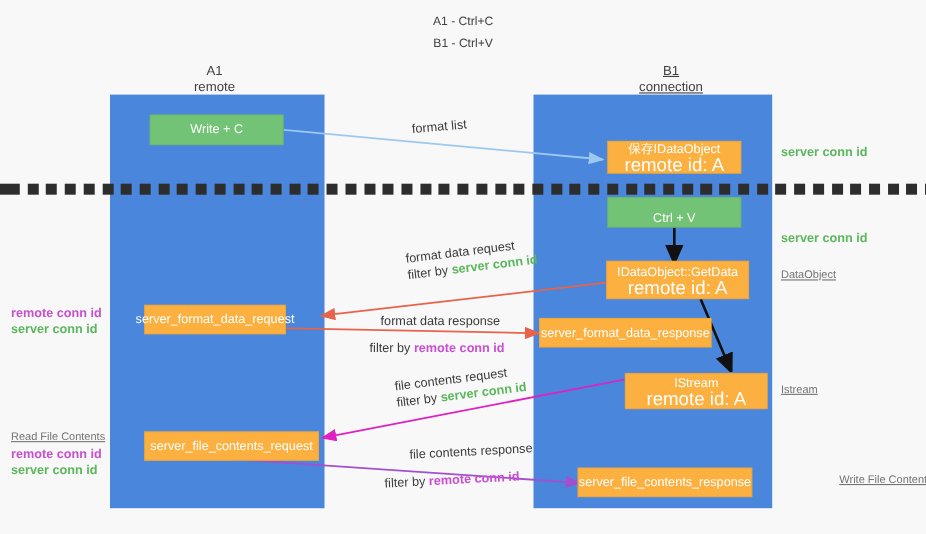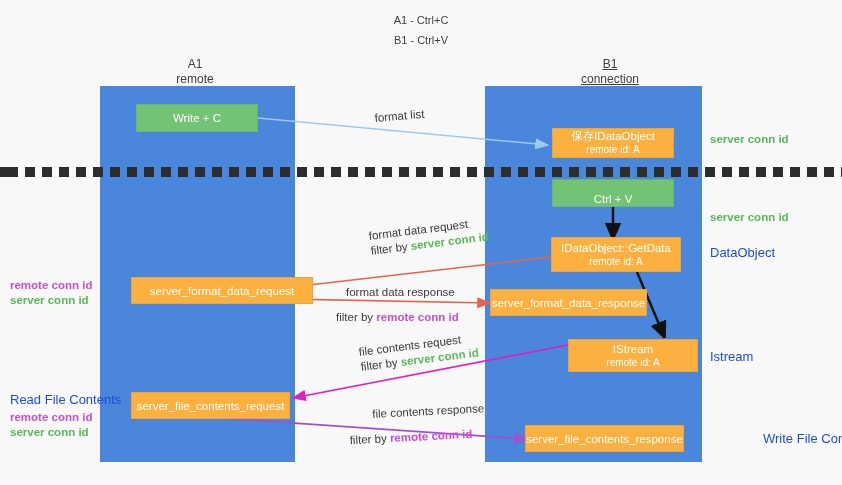--- a/index.html
+++ b/index.html
@@ -43,29 +43,29 @@
 
   
   .node{
     box-sizing:border-box;
     display:flex;flex-direction:column;align-items:center;justify-content:center;
     color:#ffffff;font-size:11.5px;line-height:14px;text-align:center;
     border:1px solid rgba(0,0,0,.06);
   }
   .node.green{background:#72c375;}
   .node.orange{background:#fbb040;}
-  .node .l2{font-size:10px;}
+  .node .l2{font-size:17px;}
 
   
   .lbl{font-size:11.5px;color:#3b3b3b;line-height:15px;white-space:nowrap;}
   .green-t{color:#5bb75b;font-weight:bold;}
   .purple-t{color:#c94fd0;font-weight:bold;}
   .rot{transform-origin:left top;}
 
-  .right-lbl{font-size:13px;color:#1d4ed8;white-space:nowrap;}
+  .right-lbl{font-size:10px;color:#737373;white-space:nowrap;text-decoration:underline;}
   .side-lbl{font-size:11.5px;white-space:nowrap;line-height:15px;}
 
   svg.overlay{position:absolute;left:0;top:0;width:842px;height:485px;overflow:visible;pointer-events:none;}
 </style>
 </head>
 <body>
 
 <div id="stage">
 
   <div class="abs" id="title">
@@ -137,21 +137,21 @@
   <div class="abs node orange" style="left:551px;top:237px;width:130px;height:35px;">
     <div>IDataObject::GetData</div>
     <div class="l2">remote id: A</div>
   </div>
 
   <div class="abs node orange" style="left:568px;top:339px;width:130px;height:33px;">
     <div>IStream</div>
     <div class="l2">remote id: A</div>
   </div>
 
-  <div class="abs node orange" style="left:131px;top:277px;width:182px;height:27px;">
+  <div class="abs node orange" style="left:131px;top:277px;width:129px;height:27px;">
     <div>server_format_data_request</div>
   </div>
 
   <div class="abs node orange" style="left:131px;top:392px;width:159px;height:27px;">
     <div>server_file_contents_request</div>
   </div>
 
   <div class="abs node orange" style="left:490px;top:289px;width:157px;height:27px;">
     <div>server_format_data_response</div>
   </div>

